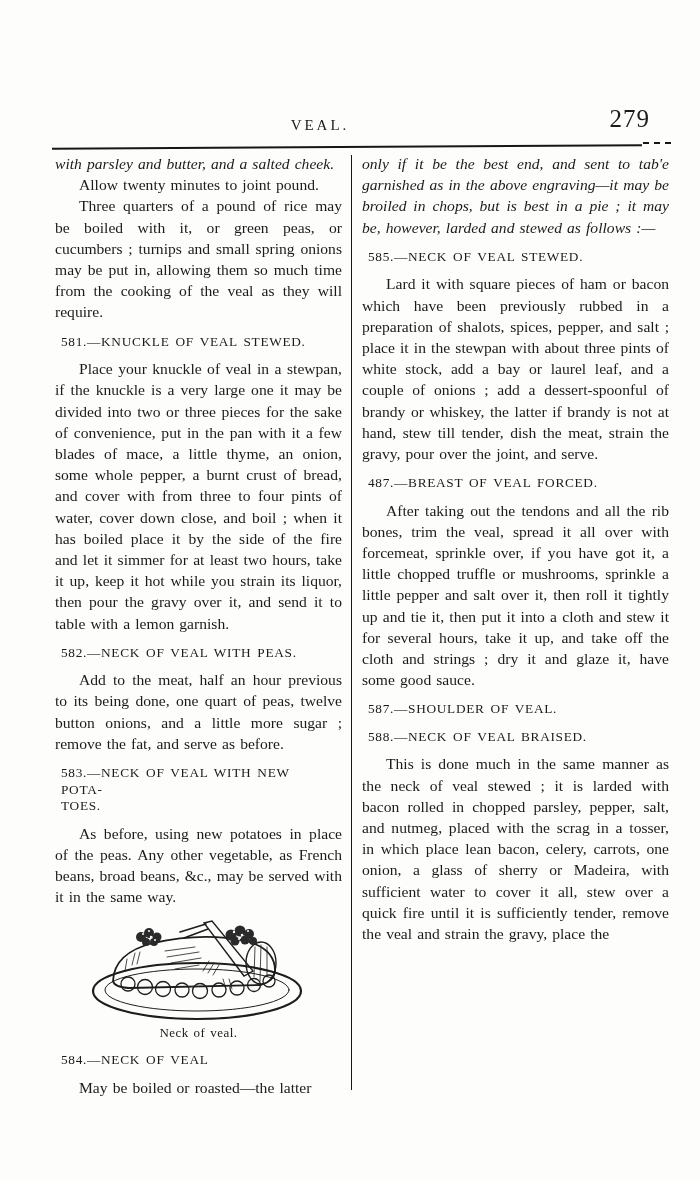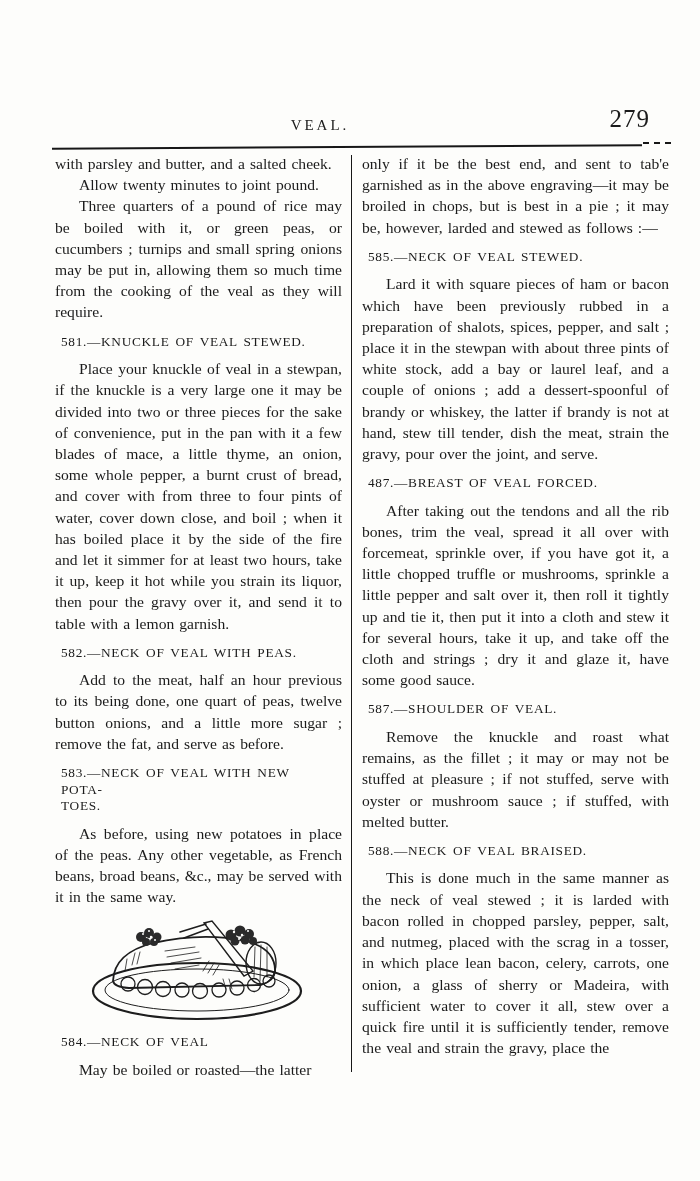--- a/index.html
+++ b/index.html
@@ -39,21 +39,21 @@
   .col-left{width:287px;}
   .col-divider{width:1px;background:#171717;margin:2px 10px 8px 9px;}
   .col-right{flex:1;}
   p{
     margin:0;
     font-size:15.6px;line-height:21.2px;
     text-align:justify;
     text-indent:24px;
     word-spacing:1.2px;
   }
-  p.cont{text-indent:0;}
+  p.cont{text-indent:0;font-style:italic;}
   .sect{
     margin:11px 6px 8px 6px;
     font-size:13.3px;line-height:16.5px;
     font-weight:normal;
     text-align:left;
     letter-spacing:0.7px;
     white-space:pre-line;
     word-spacing:2px;
   }
   
@@ -144,38 +144,38 @@
               <circle cx="170" cy="22" r="4"></circle>
             <circle cx="151" cy="13" r="1.2" fill="#fdfdfb"></circle>
               <circle cx="159" cy="16" r="1.2" fill="#fdfdfb"></circle>
             <circle cx="165" cy="12" r="1" fill="#fdfdfb"></circle>
               <circle cx="156" cy="20" r="1" fill="#fdfdfb"></circle>
           </g>
 
           <polygon class="eng" points="121,4 129,2 170,52 161,57" stroke-width="1.4" fill="#fdfdfb"></polygon>
           <path class="eng" d="M97,13 L123,5 M101,19 L125,10" stroke-width="1.6"></path>
         </svg>
+        <div class="fig-caption">Neck of veal.</div>
       </div>
 
       <h3 class="sect">584.—NECK OF VEAL</h3>
       <p>May be boiled or roasted—the latter</p>
     </div>
 
     <div class="col-divider"></div>
 
     <div class="col-right">
       <p class="cont">only if it be the best end, and sent to tab'e garnished as in the above engraving—it may be broiled in chops, but is best in a pie ; it may be, however, larded and stewed as follows :—</p>
 
       <h3 class="sect">585.—NECK OF VEAL STEWED.</h3>
       <p>Lard it with square pieces of ham or bacon which have been previously rubbed in a preparation of shalots, spices, pepper, and salt ; place it in the stewpan with about three pints of white stock, add a bay or laurel leaf, and a couple of onions ; add a dessert-spoonful of brandy or whiskey, the latter if brandy is not at hand, stew till tender, dish the meat, strain the gravy, pour over the joint, and serve.</p>
 
       <h3 class="sect">487.—BREAST OF VEAL FORCED.</h3>
       <p>After taking out the tendons and all the rib bones, trim the veal, spread it all over with forcemeat, sprinkle over, if you have got it, a little chopped truffle or mushrooms, sprinkle a little pepper and salt over it, then roll it tightly up and tie it, then put it into a cloth and stew it for several hours, take it up, and take off the cloth and strings ; dry it and glaze it, have some good sauce.</p>
 
       <h3 class="sect">587.—SHOULDER OF VEAL.</h3>
-      <p>Remove the knuckle and roast what remains, as the fillet ; it may or may not be stuffed at pleasure ; if not stuffed, serve with oyster or mushroom sauce ; if stuffed, with melted butter.</p>
 
       <h3 class="sect">588.—NECK OF VEAL BRAISED.</h3>
       <p>This is done much in the same manner as the neck of veal stewed ; it is larded with bacon rolled in chopped parsley, pepper, salt, and nutmeg, placed with the scrag in a tosser, in which place lean bacon, celery, carrots, one onion, a glass of sherry or Madeira, with sufficient water to cover it all, stew over a quick fire until it is sufficiently tender, remove the veal and strain the gravy, place the</p>
     </div>
 
   </div>
 </div>
 
 </body></html>

